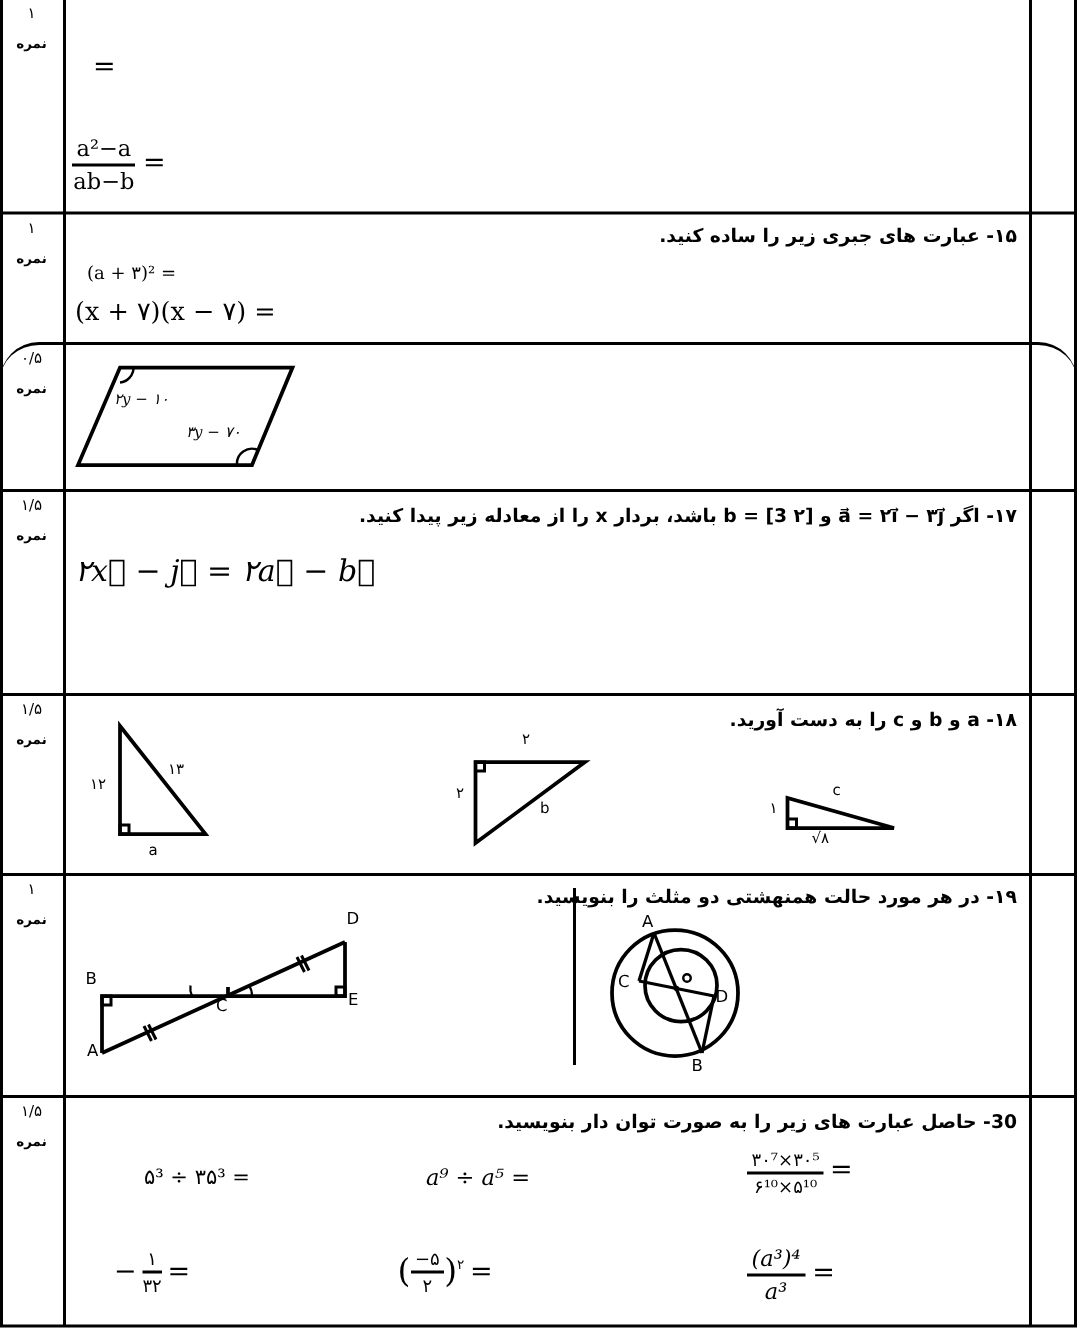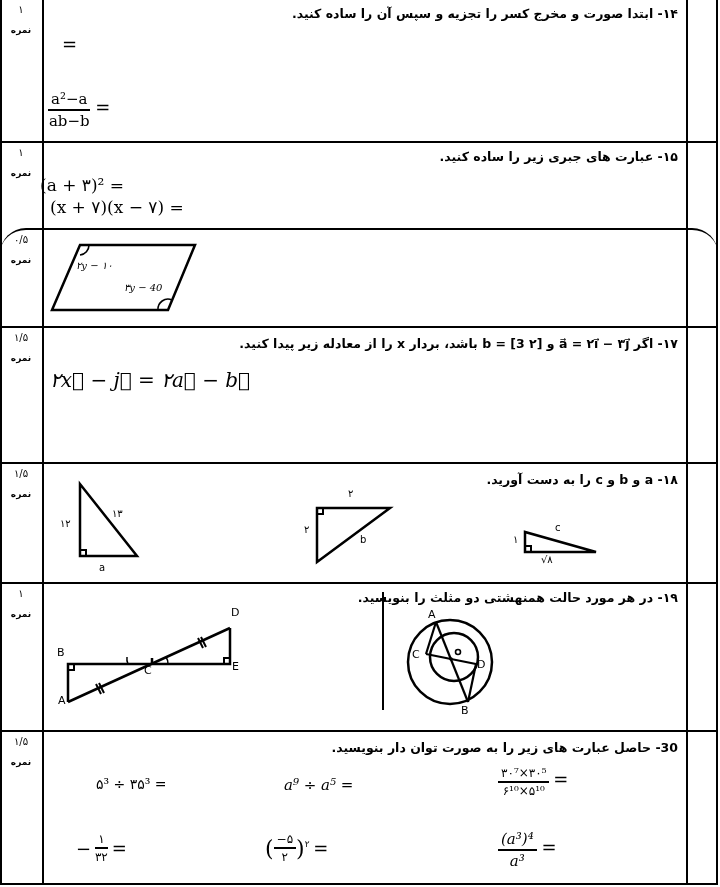--- a/index.html
+++ b/index.html
@@ -28,52 +28,51 @@
   <div class="vline" style="left:42px;height:884px;"></div>
   <div class="vline" style="left:686px;height:884px;"></div>
   <div class="vline" style="left:716px;height:884px;"></div>
   <div class="vline" style="left:0px;height:884px;"></div>
 
   <div class="row" style="top:-2px;height:143px;">
     <div class="score">
       <span class="num">۱</span>
       <span class="lbl">نمره</span>
     </div>
-    <div class="qtitle" style="top:6px;">۱۴- ابتدا صورت و مخرج کسر را تجزیه و سپس آن را ساده کنید.</div>
     <div class="math" style="left:62px;top:34px;font-size:14px;">
       <span style="font-size:18px;">=</span>
     </div>
     <div class="math" style="left:48px;top:90px;font-size:15px;">
       <span class="frac"><span class="n">a²−a</span><span class="d">ab−b</span></span>
       <span style="font-size:18px;">=</span>
     </div>
   </div>
 
   <div class="row" style="top:141px;height:89px;">
     <div class="score">
       <span class="num">۱</span>
       <span class="lbl">نمره</span>
     </div>
     <div class="qtitle" style="top:6px;">۱۵- عبارت های جبری زیر را ساده کنید.</div>
-    <div class="math" style="left:40px;top:32px;font-size:17px;">(a + ۳)² =</div>
+    <div class="math" style="left:58px;top:32px;font-size:12px;">(a + ۳)² =</div>
     <div class="math" style="left:50px;top:54px;font-size:17px;">(x + ۷)(x − ۷) =</div>
   </div>
 
   <div class="row" style="top:228px;height:100px;border-radius:26px;">
     <div class="score">
       <span class="num">۰/۵</span>
       <span class="lbl">نمره</span>
     </div>
     <svg style="left:0;top:0;" width="720" height="100">
       <polygon points="80,15 195,15 168,80 52,80" fill="none" stroke="#000" stroke-width="2.5"></polygon>
       <path d="M80,25 A10,10 0 0 0 89,15" fill="none" stroke="#000" stroke-width="1.6"></path>
       <path d="M158,80 A10,10 0 0 1 172,70" fill="none" stroke="#000" stroke-width="1.6"></path>
     </svg>
     <div class="lbl-sm" style="left:76px;top:30px;font-family:'DejaVu Serif',serif;font-size:10px;font-style:italic;">۲y − ۱۰</div>
-    <div class="lbl-sm" style="left:124px;top:52px;font-family:'DejaVu Serif',serif;font-size:10px;font-style:italic;">۳y − 40</div>
+    <div class="lbl-sm" style="left:124px;top:52px;font-family:'DejaVu Serif',serif;font-size:10px;font-style:italic;">۳y − ۷۰</div>
   </div>
 
   <div class="row" style="top:326px;height:138px;">
     <div class="score">
       <span class="num">۱/۵</span>
       <span class="lbl">نمره</span>
     </div>
     <div class="qtitle" style="top:8px;">۱۷- اگر a⃗ = ۲i⃗ − ۳j⃗ و b = [3 ۲] باشد، بردار x را از معادله زیر پیدا کنید.</div>
     <div class="math" style="left:50px;top:40px;font-size:20px;font-style:italic;">۲x⃗ − j⃗ = ۲a⃗ − b⃗</div>
   </div>

